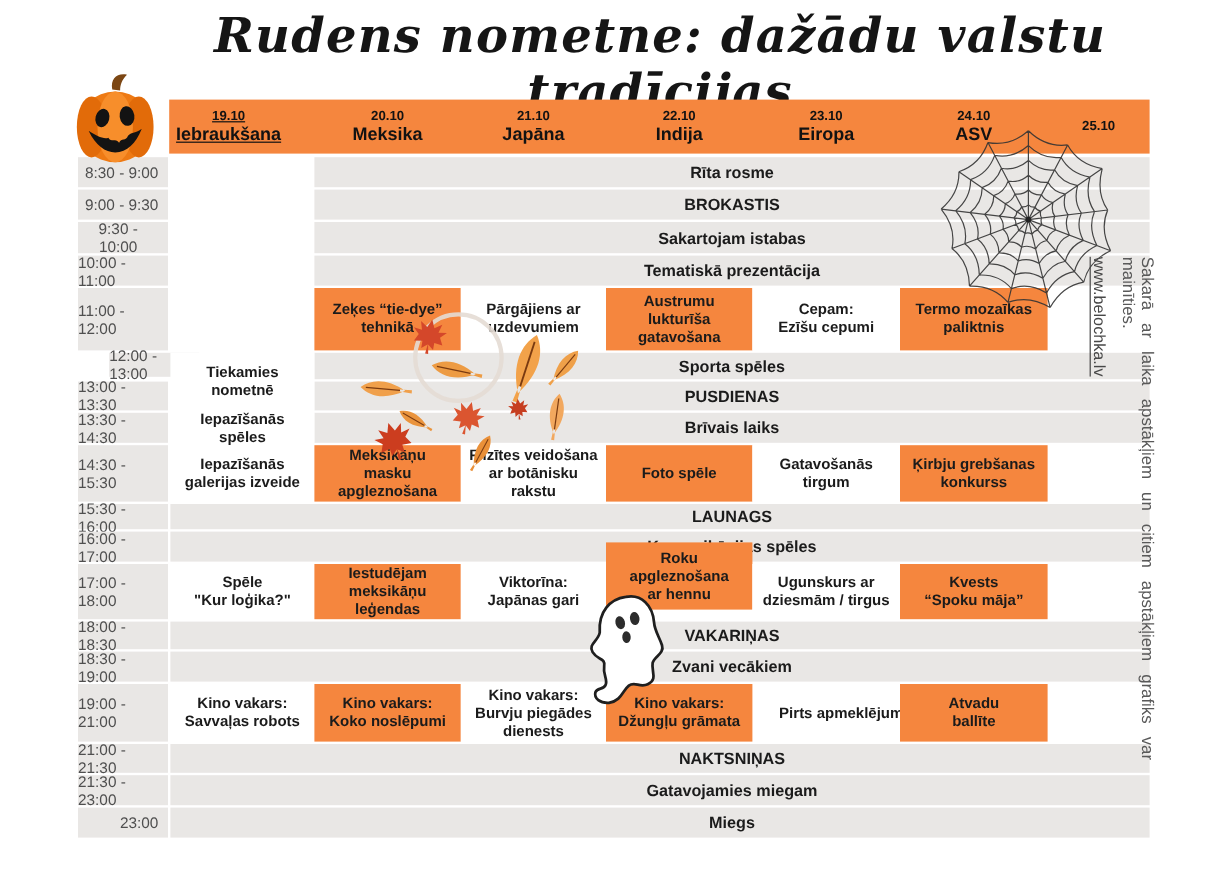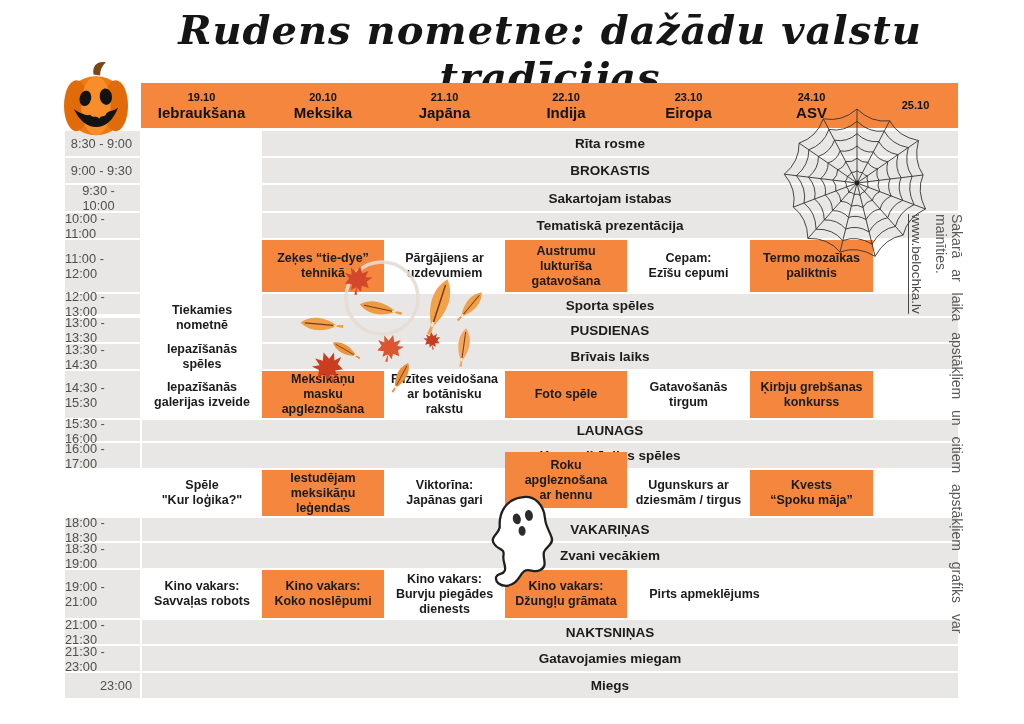--- a/index.html
+++ b/index.html
@@ -48,21 +48,21 @@
     <ellipse cx="74" cy="55" rx="15" ry="31" fill="#E26B09"></ellipse>
     <ellipse cx="50" cy="55" rx="18" ry="36" fill="#F78E2B"></ellipse>
     <ellipse cx="37" cy="46" rx="7" ry="9.5" fill="#131313" transform="rotate(14 37 46)"></ellipse>
     <ellipse cx="62" cy="44" rx="7.5" ry="10" fill="#131313" transform="rotate(-8 62 44)"></ellipse>
     <path d="M23,59 C30,74 40,81 50,81 C62,81 71,72 77,57
              C71,62 67,60 63,64 C61,70 56,66 54,71 C50,66 46,71 43,66
              C39,68 30,64 23,59 Z" fill="#131313"></path>
   </svg>
 
   <div class="abs headerbar"></div>
-  <div class="abs hcell" style="left:141px;width:121px;">
+  <div class="abs hcell" style="left:130px;width:121px;text-decoration:underline;">
     <span class="hdate">19.10</span>
     <span class="hname">Iebraukšana</span>
   </div>
   <div class="abs hcell" style="left:262px;width:122px;">
     <span class="hdate">20.10</span>
     <span class="hname">Meksika</span>
   </div>
   <div class="abs hcell" style="left:384px;width:121px;">
     <span class="hdate">21.10</span>
     <span class="hname">Japāna</span>
@@ -82,26 +82,27 @@
   <div class="abs hcell" style="left:873px;width:85px;">
     <span class="hdate">25.10</span>
     <span class="hname"></span>
   </div>
 
   <div class="abs time" style="top:131px;height:25px;">8:30 - 9:00</div>
   <div class="abs time" style="top:158px;height:25px;">9:00 - 9:30</div>
   <div class="abs time" style="top:185px;height:26px;text-align:center;">9:30 - 10:00</div>
   <div class="abs time" style="top:213px;height:25px;">10:00 - 11:00</div>
   <div class="abs time" style="top:240px;height:52px;">11:00 - 12:00</div>
-  <div class="abs time" style="top:294px;height:20px;">12:00 - 13:00</div>
+  <div class="abs time" style="top:294px;height:20px;margin-left:26px;">12:00 - 13:00</div>
   <div class="abs time" style="top:318px;height:24px;">13:00 - 13:30</div>
   <div class="abs time" style="top:344px;height:25px;">13:30 - 14:30</div>
   <div class="abs time" style="top:371px;height:47px;">14:30 - 15:30</div>
   <div class="abs time" style="top:420px;height:21px;">15:30 - 16:00</div>
   <div class="abs time" style="top:443px;height:25px;">16:00 - 17:00</div>
+  <div class="abs time" style="top:470px;height:46px;">17:00 - 18:00</div>
   <div class="abs time" style="top:518px;height:23px;">18:00 - 18:30</div>
   <div class="abs time" style="top:543px;height:25px;">18:30 - 19:00</div>
   <div class="abs time" style="top:570px;height:48px;">19:00 - 21:00</div>
   <div class="abs time" style="top:620px;height:24px;">21:00 - 21:30</div>
   <div class="abs time" style="top:646px;height:25px;">21:30 - 23:00</div>
   <div class="abs time" style="top:673px;height:25px;">23:00</div>
 
   <div class="abs band part" style="top:131px;height:25px;">Rīta rosme</div>
   <div class="abs band part" style="top:158px;height:25px;">BROKASTIS</div>
   <div class="abs band part" style="top:185px;height:26px;">Sakartojam istabas</div>
@@ -163,20 +164,22 @@
 “Spoku māja”</div>
 
   <div class="abs cell orange c2" style="top:570px;height:48px;">Kino vakars:
 Koko noslēpumi</div>
   <div class="abs cell white  c3" style="top:570px;height:48px;">Kino vakars:
 Burvju piegādes
 dienests</div>
   <div class="abs cell orange c4" style="top:570px;height:48px;">Kino vakars:
 Džungļu grāmata</div>
   <div class="abs cell white  c5" style="top:570px;height:48px;margin-left:16px;">Pirts apmeklējums</div>
+  <div class="abs cell orange c6" style="top:570px;height:48px;">Atvadu
+ballīte</div>
 
   <svg class="abs deco" style="left:280px;top:258px;" width="225" height="135" viewBox="0 0 225 135">
     <defs>
       <g id="leaf-maple">
         <path d="M0,-13 L3,-6 L9,-10 L7,-3 L14,-4 L9,1 L12,7 L5,6 L5,12 L0,8 L-5,12 L-5,6 L-12,7 L-9,1 L-14,-4 L-7,-3 L-9,-10 L-3,-6 Z M0,7 L1.6,16 L-1,16 Z"></path>
       </g>
       <g id="leaf-long">
         <path d="M0,-16 C7,-8 8,4 0,18 C-8,4 -7,-8 0,-16 Z M-0.8,14 L-1.6,23 L1,23 L0.6,14 Z"></path>
         <path d="M0,-12 L0,14" stroke="#7a3a10" stroke-width="1" fill="none"></path>
       </g>

